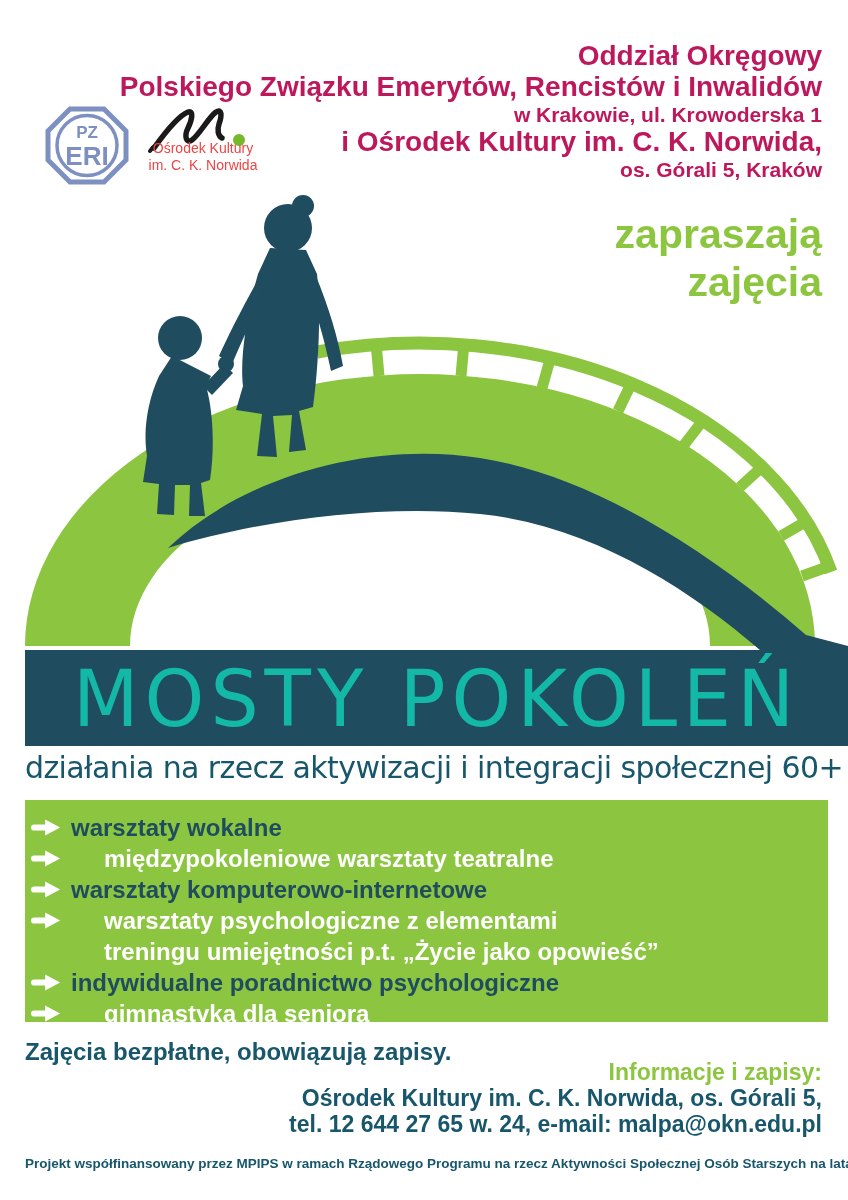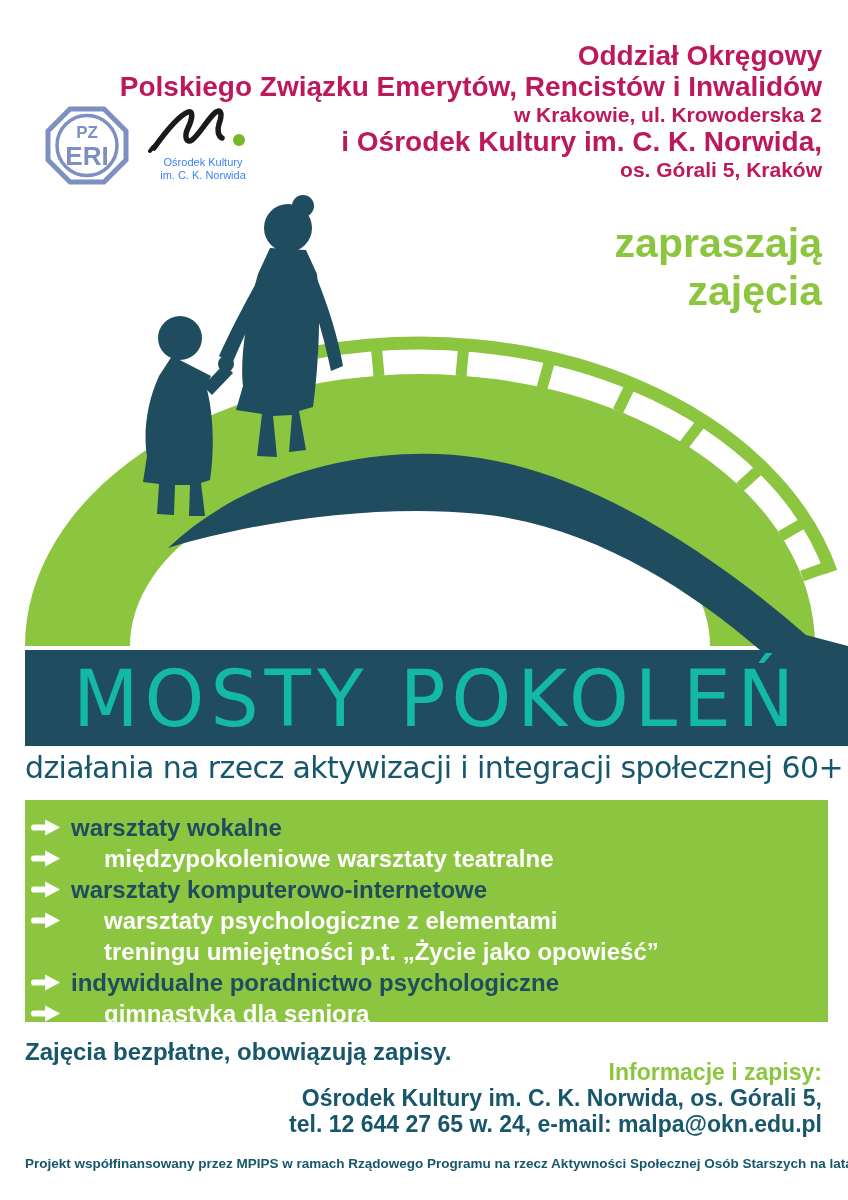--- a/index.html
+++ b/index.html
@@ -11,26 +11,26 @@
   
   .header-block {
     position:absolute; top:40px; right:26px; width:800px;
     text-align:right; color:#be185d; font-weight:bold; line-height:1.12;
   }
   .header-block .big   { font-size:28px; }
   .header-block .small { font-size:21px; }
   
   .logo-pzeri { position:absolute; left:45px; top:106px; width:84px; height:80px; }
   .logo-norwid { position:absolute; left:142px; top:104px; width:122px; height:84px; }
-  .norwid-text { position:absolute; left:0; top:52px; width:122px; text-align:center;
-    color:#3b82f6; font-size:11px; line-height:1.18; }
+  .norwid-text { position:absolute; left:0; top:36px; width:122px; text-align:center;
+    color:#ef4444; font-size:14px; line-height:1.18; }
   
   .invite {
     position:absolute; top:210px; right:26px; text-align:right;
-    color:#8CC63F; font-size:41px; font-weight:bold; line-height:1.18;margin-top:9px;
+    color:#8CC63F; font-size:41px; font-weight:bold; line-height:1.18;
   }
   
   .bridge-svg { position:absolute; left:0; top:180px; width:848px; height:470px; }
   
   .banner {
     position:absolute; left:25px; top:650px; width:823px; height:96px;
     background:#1F4C5F; color:#14b8a6; display:flex; align-items:center; justify-content:center;
   }
   .banner-title {
     font-family:"DejaVu Sans", sans-serif; font-weight:normal;
@@ -69,21 +69,21 @@
   }
 </style>
 </head>
 <body>
 
 <div class="poster">
 
   <div class="header-block">
     <div class="big">Oddział Okręgowy</div>
     <div class="big">Polskiego Związku Emerytów, Rencistów i Inwalidów</div>
-    <div class="small">w Krakowie, ul. Krowoderska 2</div>
+    <div class="small">w Krakowie, ul. Krowoderska 1</div>
     <div class="big">i Ośrodek Kultury im. C. K. Norwida,</div>
     <div class="small">os. Górali 5, Kraków</div>
   </div>
 
   <div class="logo-pzeri">
     <svg width="84" height="80" viewBox="0 0 84 80">
       <polygon points="25,3 59,3 81,25 81,54 59,76 25,76 3,54 3,25" fill="none" stroke="#7E90C2" stroke-width="5"></polygon>
       <circle cx="42" cy="39.5" r="30" fill="none" stroke="#7E90C2" stroke-width="3.5"></circle>
       <text x="42" y="32" text-anchor="middle" fill="#7E90C2" font-family="Liberation Sans, sans-serif" font-size="17" font-weight="bold">PZ</text>
       <text x="42" y="59" text-anchor="middle" fill="#7E90C2" font-family="Liberation Sans, sans-serif" font-size="26" font-weight="bold">ERI</text>

